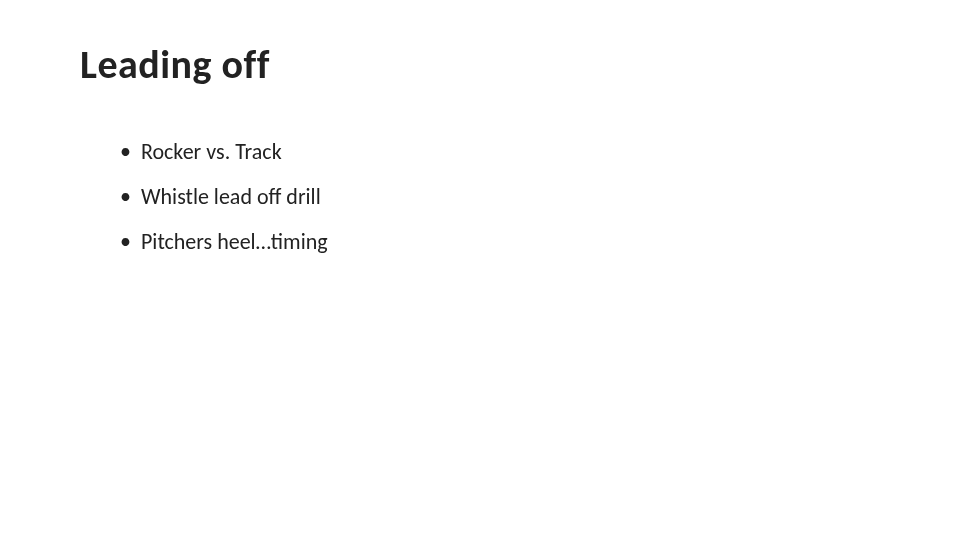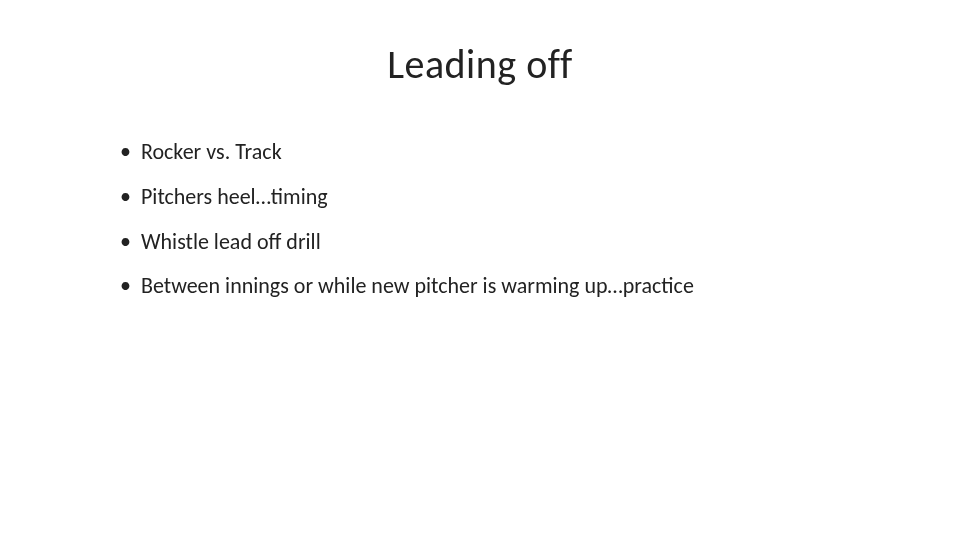--- a/index.html
+++ b/index.html
@@ -18,23 +18,23 @@
 
     .slide {
       width: 960px;
       height: 540px;
       background: #ffffff;
       position: relative;
       padding: 40px 80px;
     }
 
     .title {
-      text-align: center;
+      text-align: left;
       font-size: 40px;
-      font-weight: 400;
+      font-weight: 700;
       color: #222222;
       margin-bottom: 48px;
       letter-spacing: 0.5px;
     }
 
     .bullet-list {
       list-style: none;
       padding-left: 40px;
     }
 
@@ -63,22 +63,19 @@
 <body>
 
 <div class="slide">
   <h1 class="title">Leading off</h1>
 
   <ul class="bullet-list">
     <li>
       <span>Rocker vs. Track</span>
     </li>
     <li>
-      <span>Pitchers heel…timing</span>
-    </li>
-    <li>
       <span>Whistle lead off drill</span>
     </li>
     <li>
-      <span>Between innings or while new pitcher is warming up…practice</span>
+      <span>Pitchers heel…timing</span>
     </li>
   </ul>
 </div>
 
 </body></html>

